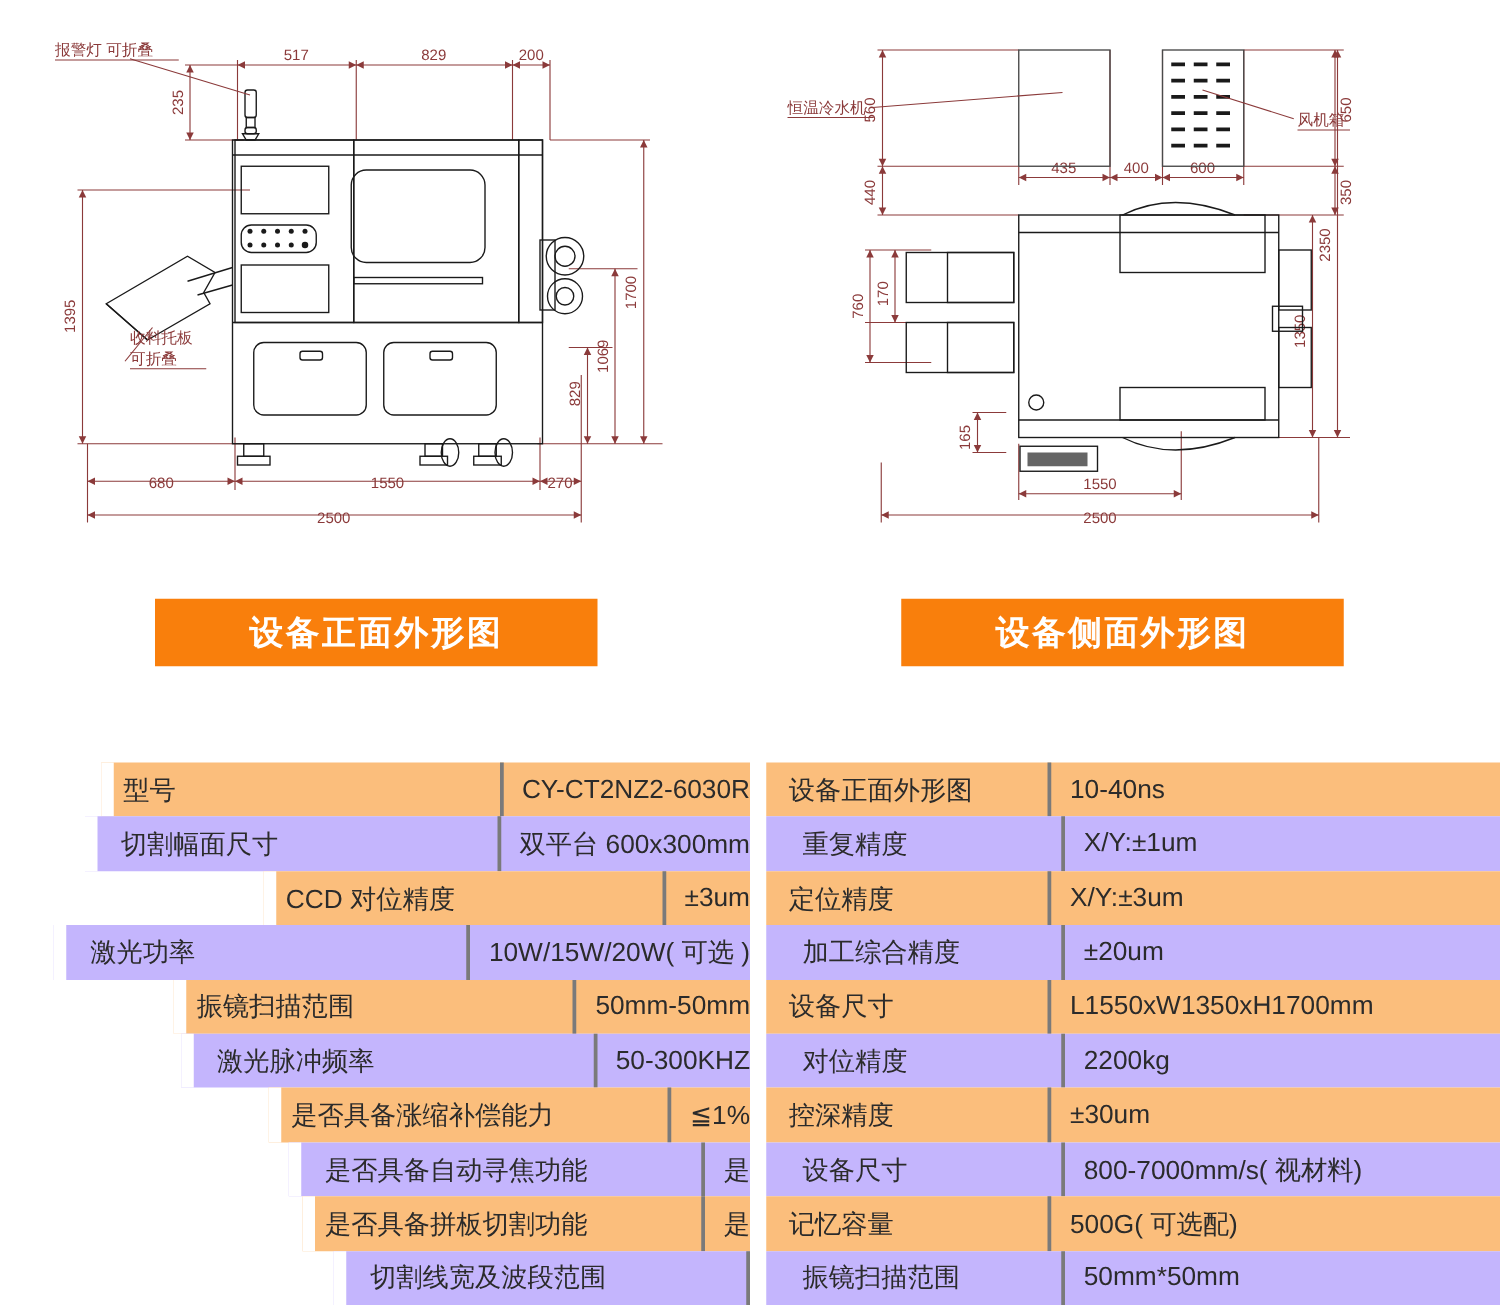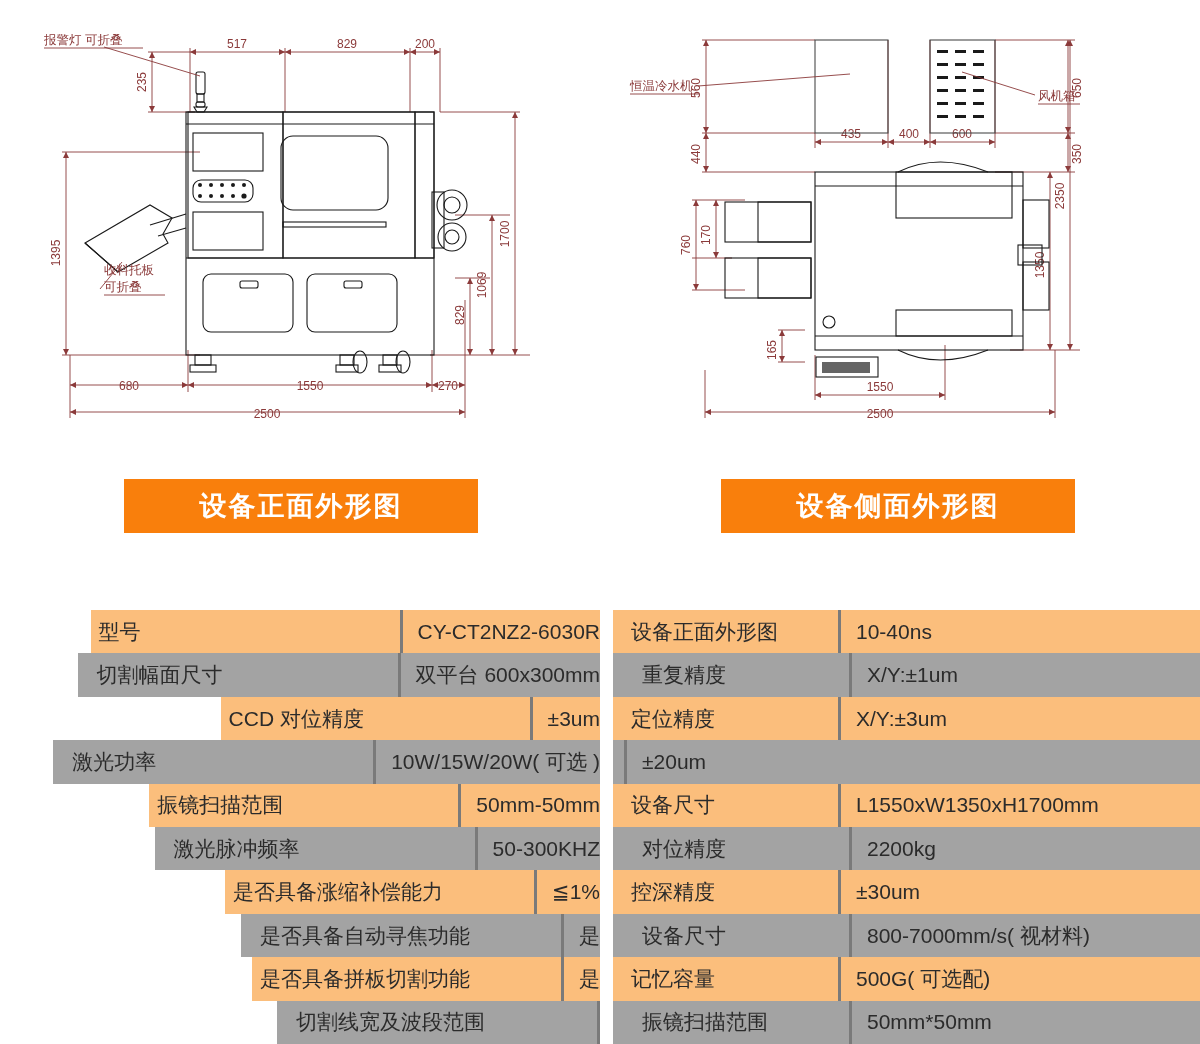--- a/index.html
+++ b/index.html
@@ -65,21 +65,21 @@
   .spec-col.gap   { width: 13px; background: #ffffff; }
   .spec-col.right { width: 587px; }
 
   .spec-row {
     flex: 1 1 0;
     display: flex;
     align-items: center;
     position: relative;
   }
   .spec-row.odd  { background: #FBBE7C; }
-  .spec-row.even { background: #a3a3a3; padding-left: 11px; }
+  .spec-row.even { background: #c4b5fd; padding-left: 11px; }
 
   
   .spec-col.left .spec-row::before {
     content: "";
     position: absolute;
     left: 0; top: 0;
     width: 10px; height: 100%;
     background: #ffffff;
   }
 
@@ -488,20 +488,21 @@
       <div class="cell-key">重复精度</div>
       <div class="divider"></div>
       <div class="cell-val">X/Y:±1um</div>
     </div>
     <div class="spec-row odd">
       <div class="cell-key">定位精度</div>
       <div class="divider"></div>
       <div class="cell-val">X/Y:±3um</div>
     </div>
     <div class="spec-row even">
+      <div class="cell-key">加工综合精度</div>
       <div class="divider"></div>
       <div class="cell-val">±20um</div>
     </div>
     <div class="spec-row odd">
       <div class="cell-key">设备尺寸</div>
       <div class="divider"></div>
       <div class="cell-val">L1550xW1350xH1700mm</div>
     </div>
     <div class="spec-row even">
       <div class="cell-key">对位精度</div>

